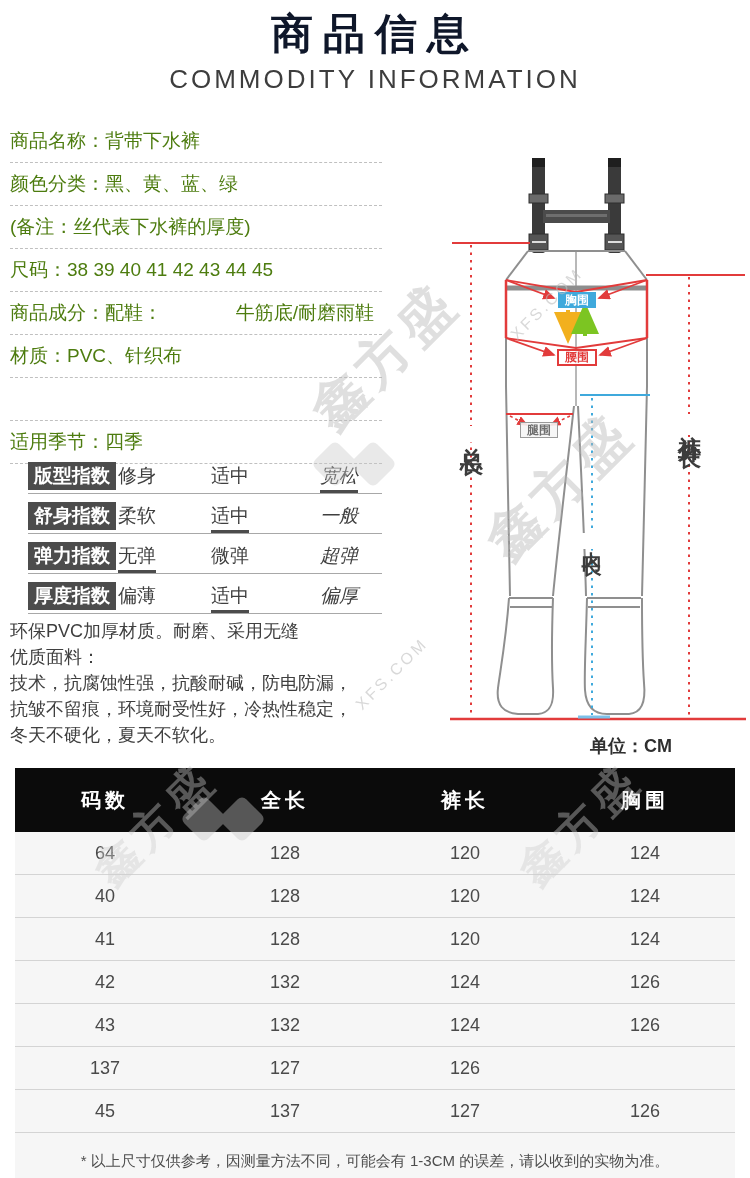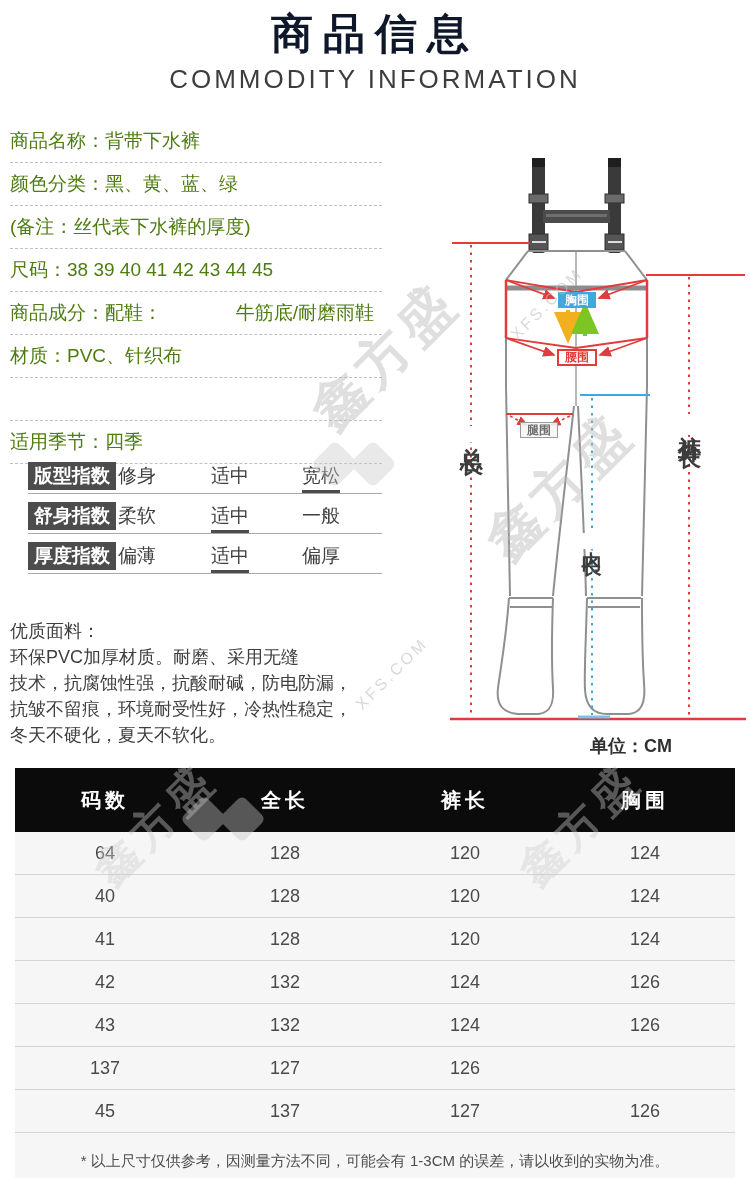--- a/index.html
+++ b/index.html
@@ -17,21 +17,21 @@
   .spec-row{height:42px;line-height:42px;font-size:19px;color:#4d7c0f;
             border-bottom:1px dashed #c0c0c0;display:flex;}
   .spec-extra{margin-left:auto;padding-right:8px;}
 
   
   .indices{position:absolute;left:10px;top:462px;width:372px;}
   .idx-row{position:relative;height:40px;}
   .idx-label{position:absolute;left:18px;top:0;background:#4c4c4c;color:#fff;
              font-size:19px;font-weight:700;padding:2px 6px;line-height:24px;}
   .opt{position:absolute;top:2px;font-size:19px;color:#3f3f3f;line-height:24px;padding-bottom:2px;}
-  .opt.o1{left:108px;} .opt.o2{left:201px;} .opt.o3{left:292px;}
+  .opt.o1{left:108px;} .opt.o2{left:201px;} .opt.o3{left:310px;font-style:italic;}
   .opt.selected{border-bottom:4px solid #4c4c4c;}
   .idx-line{position:absolute;left:18px;right:0;top:31px;height:1px;background:#a8a8a8;}
 
   
   .fabric{position:absolute;left:10px;top:618px;width:430px;
           font-size:18px;line-height:26px;color:#3f3f3f;}
 
   
   .diagram{position:absolute;left:440px;top:148px;width:310px;height:620px;}
   .chip{position:absolute;display:flex;align-items:center;justify-content:center;
@@ -116,31 +116,38 @@
     <span class="idx-line"></span>
   </div>
   <div class="idx-row">
     <span class="idx-label">舒身指数</span>
     <span class="opt o1">柔软</span>
     <span class="opt o2 selected">适中</span>
     <span class="opt o3">一般</span>
     <span class="idx-line"></span>
   </div>
   <div class="idx-row">
+    <span class="idx-label">弹力指数</span>
+    <span class="opt o1 selected">无弹</span>
+    <span class="opt o2">微弹</span>
+    <span class="opt o3">超弹</span>
+    <span class="idx-line"></span>
+  </div>
+  <div class="idx-row">
     <span class="idx-label">厚度指数</span>
     <span class="opt o1">偏薄</span>
     <span class="opt o2 selected">适中</span>
     <span class="opt o3">偏厚</span>
     <span class="idx-line"></span>
   </div>
 </div>
 
 <div class="fabric">
+  <div>环保PVC加厚材质。耐磨、采用无缝</div>
   <div>优质面料：</div>
-  <div>环保PVC加厚材质。耐磨、采用无缝</div>
   <div>技术，抗腐蚀性强，抗酸耐碱，防电防漏，</div>
   <div>抗皱不留痕，环境耐受性好，冷热性稳定，</div>
   <div>冬天不硬化，夏天不软化。</div>
 </div>
 
 <div class="diagram">
   <svg width="310" height="620" viewBox="0 0 310 620">
     <defs>
       <marker id="mR" markerWidth="9" markerHeight="9" refX="6" refY="3" orient="auto">
           <path d="M0,0 L7,3 L0,6 Z" fill="#e23b3b"></path>

